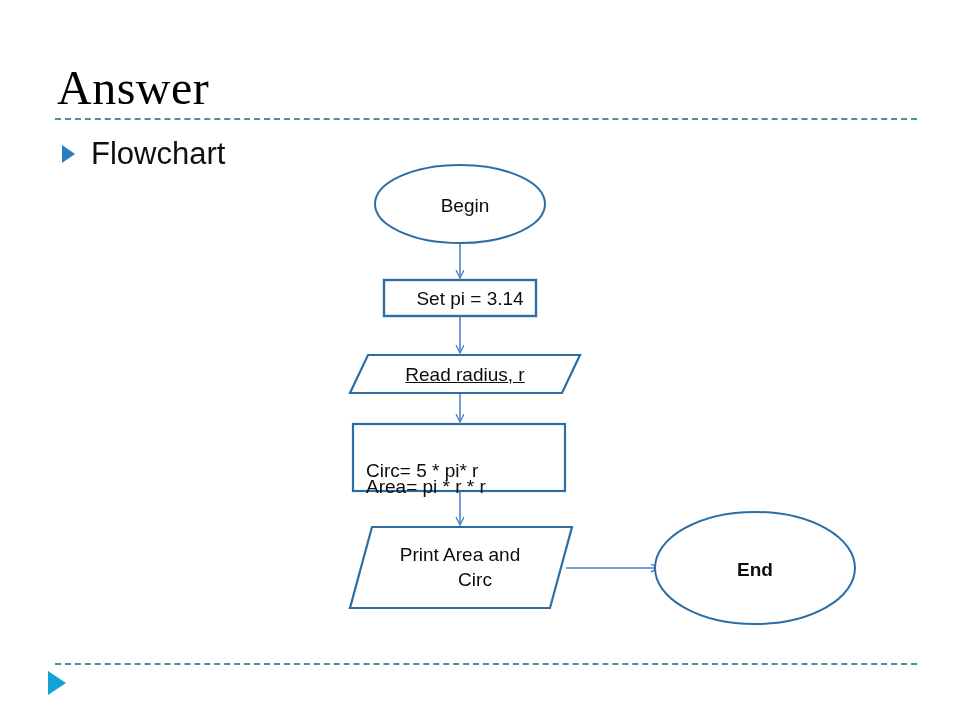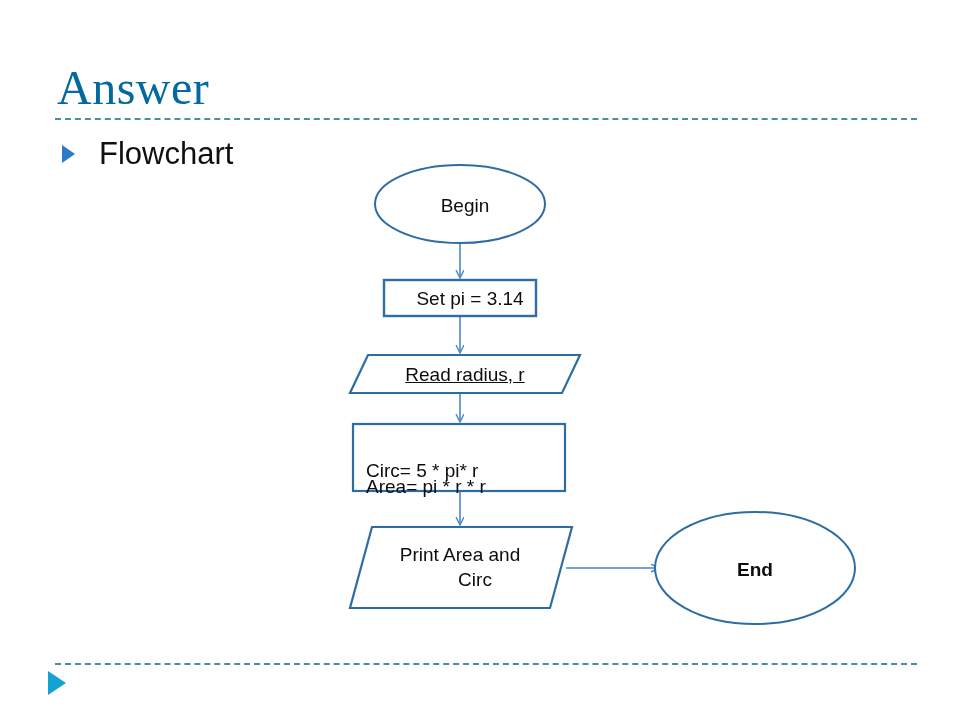--- a/index.html
+++ b/index.html
@@ -17,21 +17,21 @@
   }
 
   
   #slide-title {
     position: absolute;
     left: 57px;
     top: 60px;
     font-family: "Liberation Serif", serif;
     font-size: 48px;
     line-height: 56px;
-    color: #0369a1;
+    color: #000000;
     letter-spacing: 0.5px;
     white-space: nowrap;
   }
 
   
   .dashed-rule {
     position: absolute;
     left: 55px;
     width: 862px;
     height: 0;
@@ -53,21 +53,21 @@
     border-left: 18px solid #14a1d4;
   }
 
   
   #bullet-row {
     position: absolute;
     left: 62px;
     top: 136px;
     display: flex;
     align-items: center;
-    gap: 24px;
+    gap: 16px;
   }
   #bullet-marker {
     width: 0;
     height: 0;
     border-top: 9px solid transparent;
     border-bottom: 9px solid transparent;
     border-left: 13px solid #2b7cc4;
   }
   #bullet-label {
     font-size: 31px;

